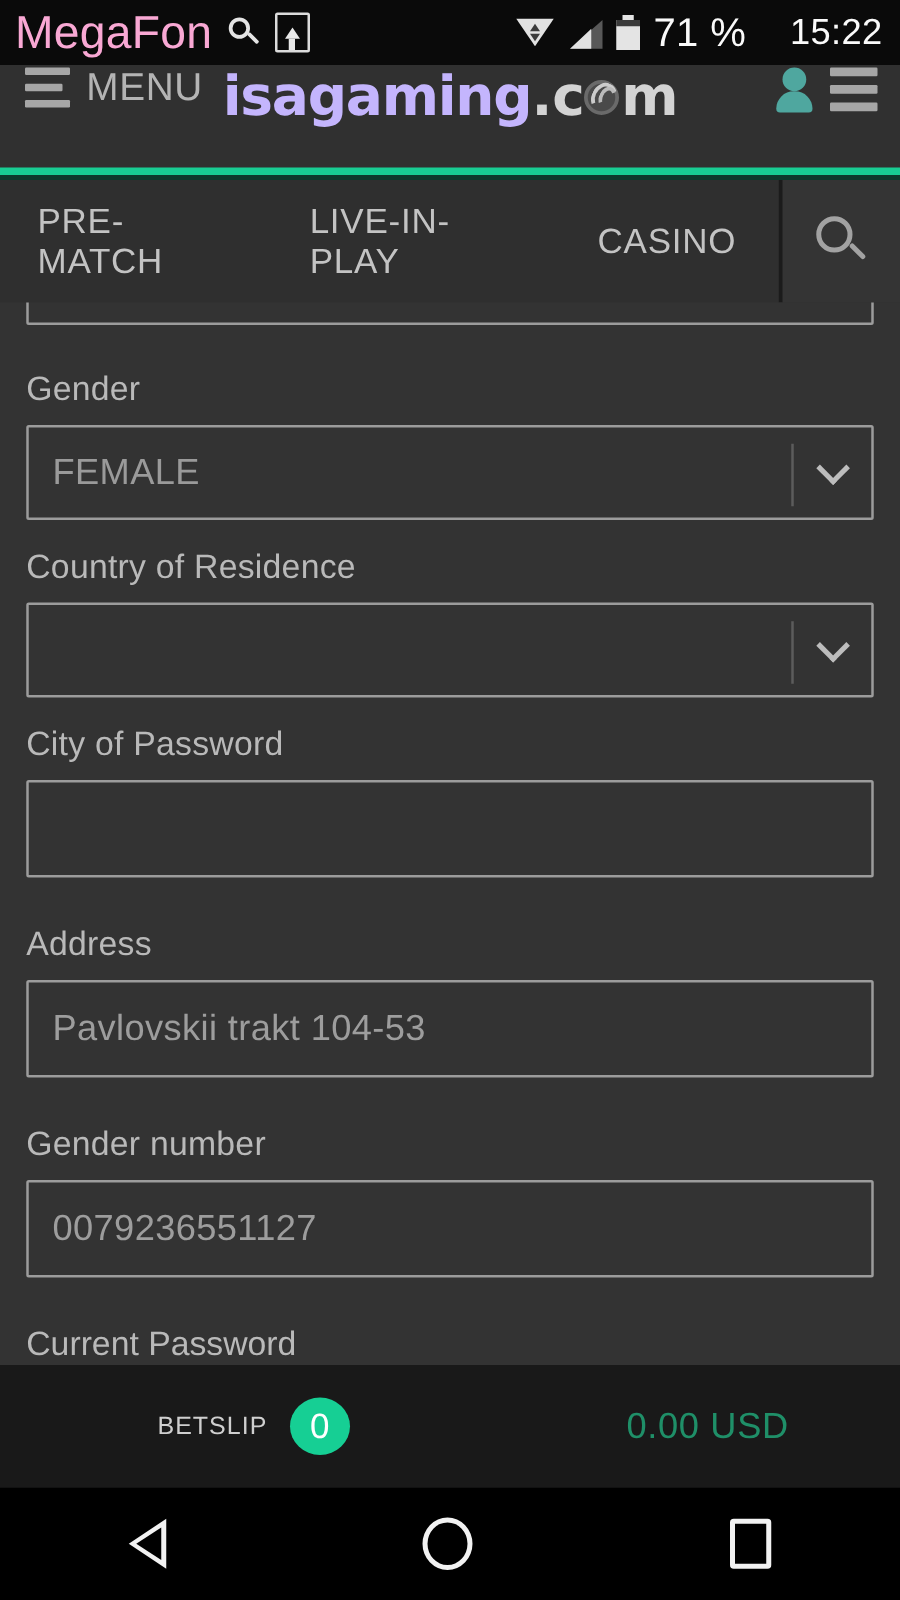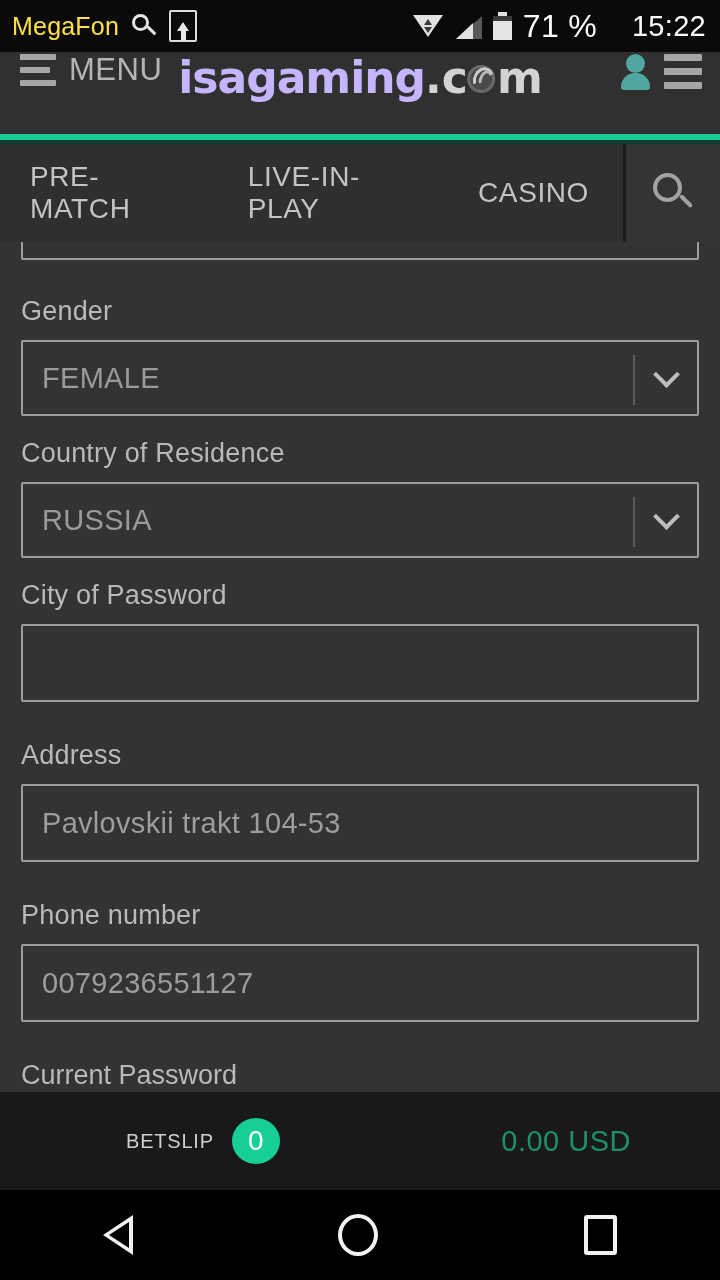--- a/index.html
+++ b/index.html
@@ -11,21 +11,21 @@
   }
   #screen { position:relative; width:720px; height:1280px; background:#333333; }
 
   
   .statusbar {
     position:absolute; top:0; left:0; width:720px; height:52px;
     background:#0a0a0a; display:flex; align-items:center;
     padding:0 14px 0 12px;
   }
   .sb-left { display:flex; align-items:center; gap:12px; flex:1; }
-  .sb-carrier { color:#fde047; font-size:25px; letter-spacing:0.2px; }
+  .sb-carrier { color:#f9a8d4; font-size:37px; letter-spacing:0.2px; }
   .sb-search-glyph { width:26px; height:26px; position:relative; }
   .sb-search-glyph .ring {
     position:absolute; left:1px; top:1px; width:17px; height:17px;
     border:3px solid #e4e4e4; border-radius:50%;
   }
   .sb-search-glyph .handle {
     position:absolute; left:15px; top:16px; width:11px; height:3px;
     background:#e4e4e4; transform:rotate(45deg); border-radius:1px;
   }
   .sb-upload {
@@ -328,42 +328,41 @@
         <div class="field-box">
           <span class="field-value">FEMALE</span>
           <span class="select-sep"></span>
           <span class="chev"></span>
         </div>
       </div>
 
       <div class="field">
         <div class="field-label">Country of Residence</div>
         <div class="field-box">
-          <span class="field-value">RUSSIA</span>
           <span class="select-sep"></span>
           <span class="chev"></span>
         </div>
       </div>
 
       <div class="field gap-lg">
         <div class="field-label">City of Password</div>
         <div class="field-box tall">
           <span class="field-value plain"></span>
         </div>
       </div>
 
       <div class="field gap-lg">
         <div class="field-label">Address</div>
         <div class="field-box tall">
           <span class="field-value plain">Pavlovskii trakt 104-53</span>
         </div>
       </div>
 
       <div class="field gap-lg">
-        <div class="field-label">Phone number</div>
+        <div class="field-label">Gender number</div>
         <div class="field-box tall">
           <span class="field-value plain">0079236551127</span>
         </div>
       </div>
 
       <div class="clipped-label">Current Password</div>
 
     </div>
   </div>
 

